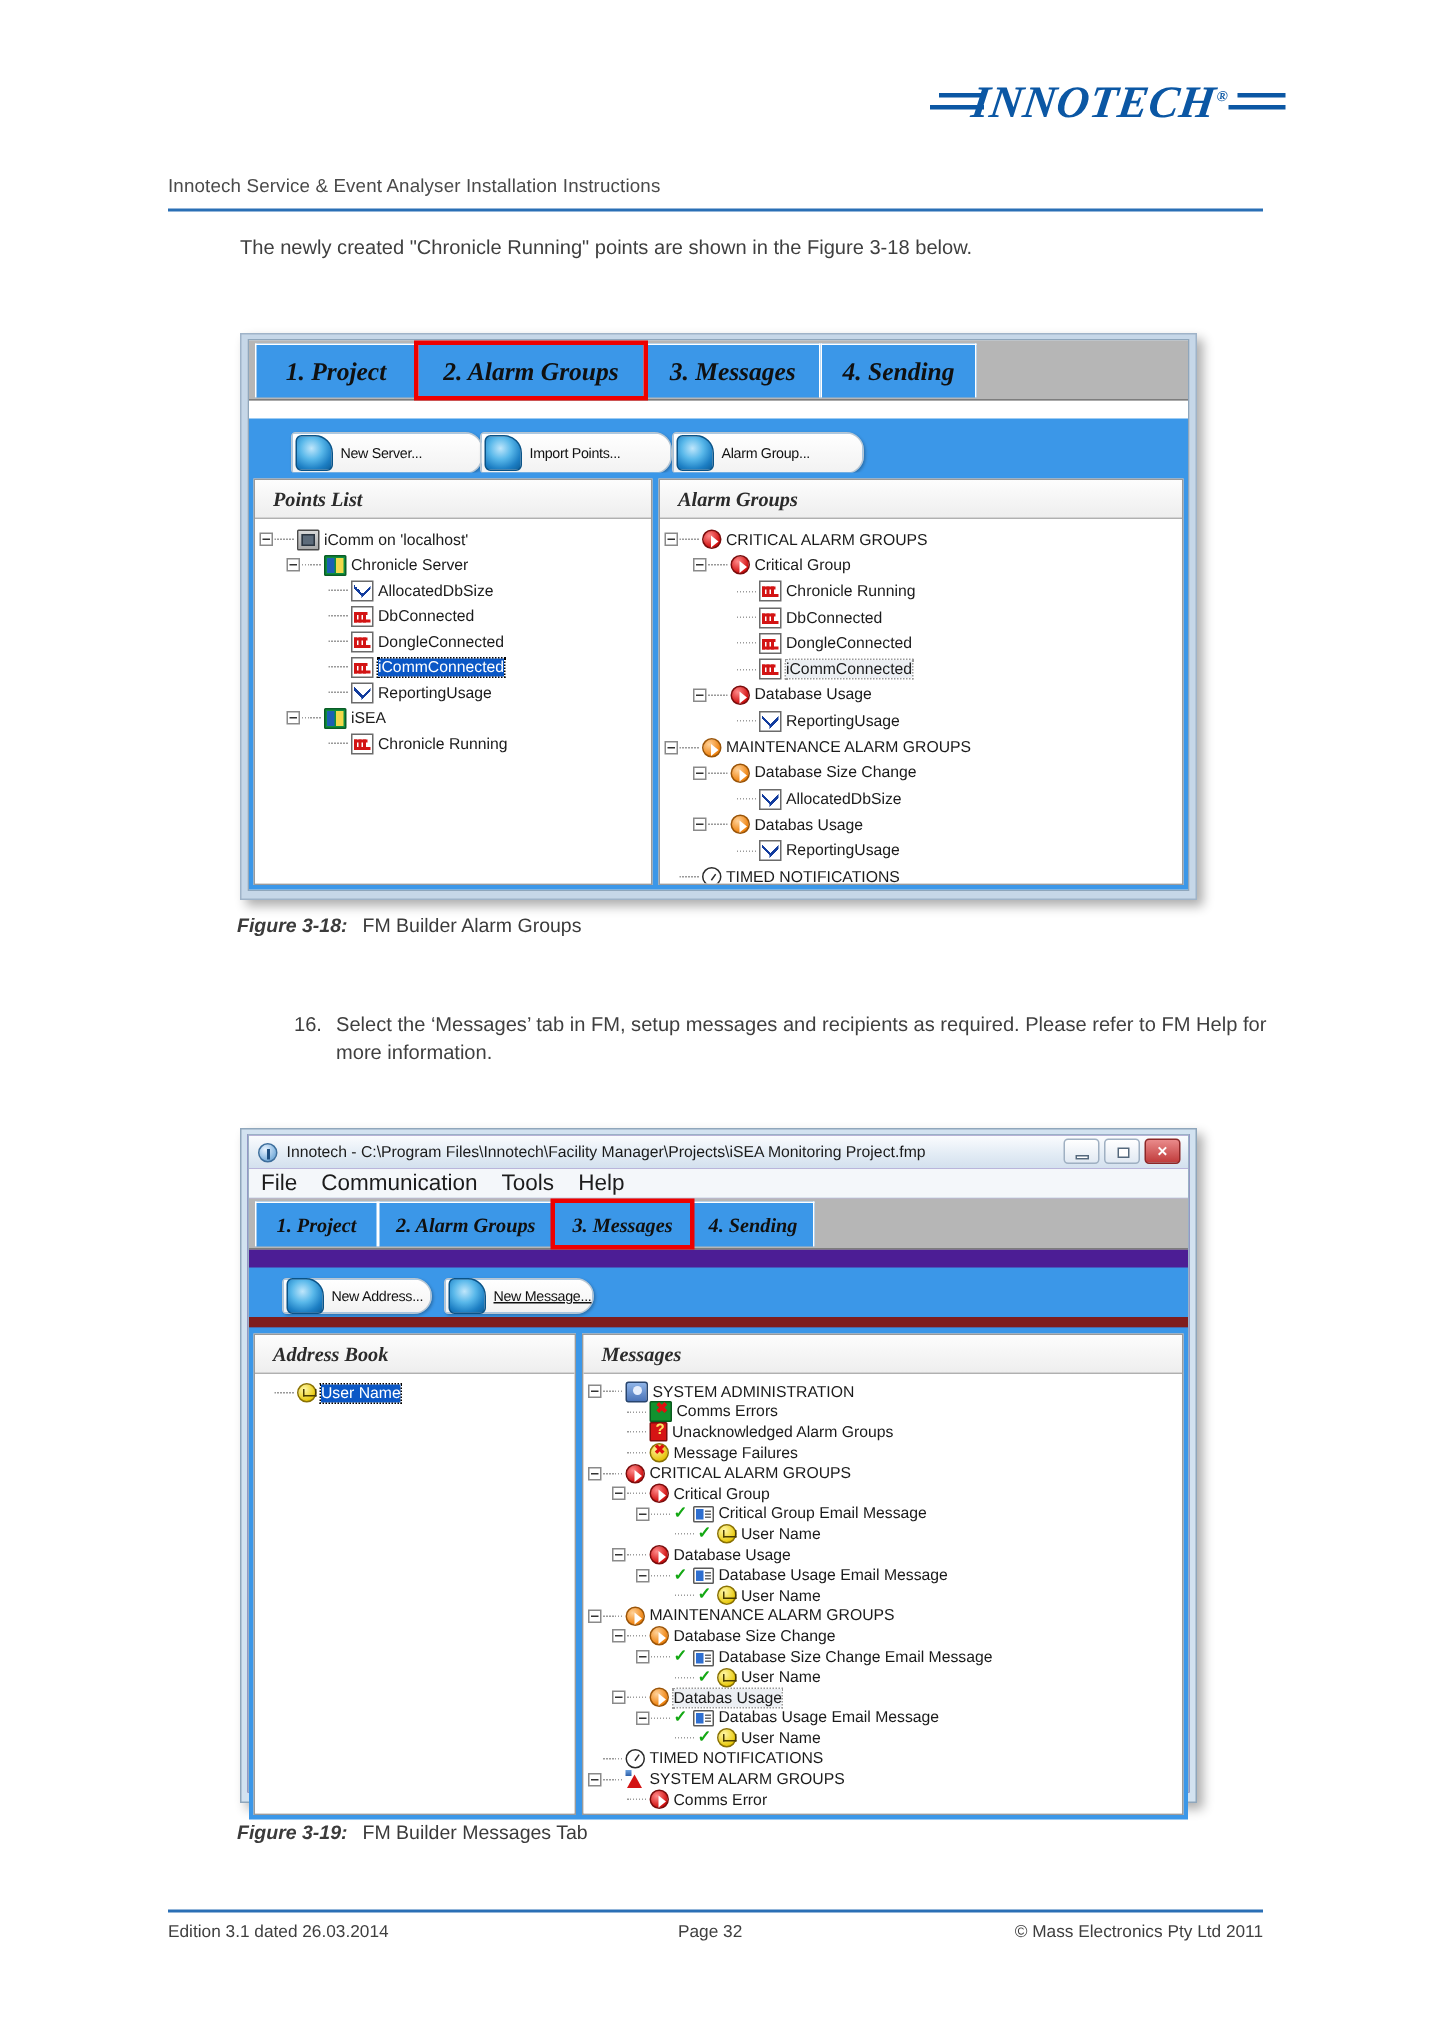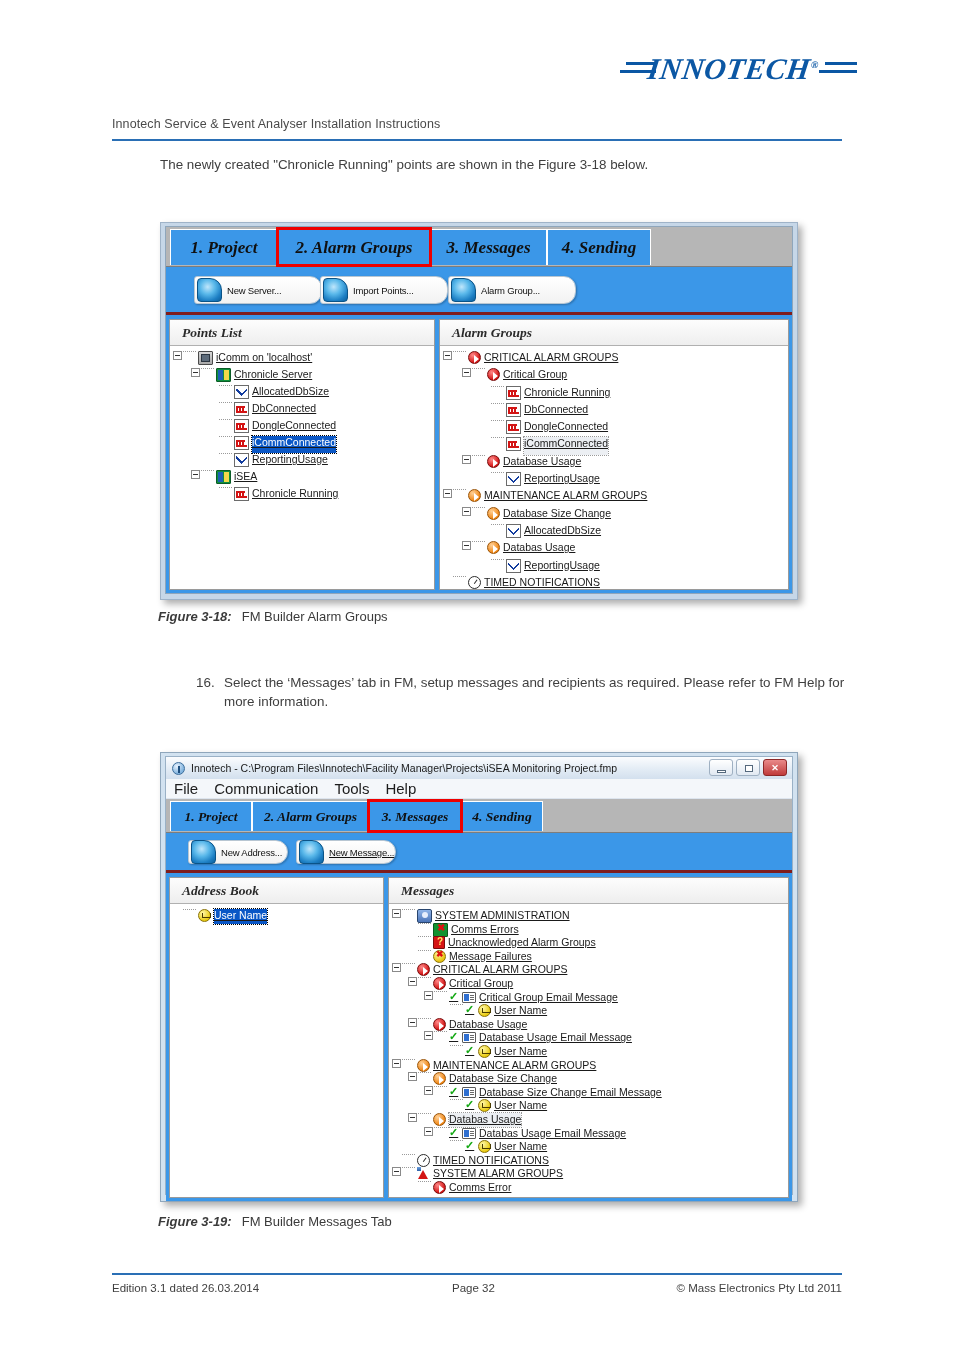--- a/index.html
+++ b/index.html
@@ -83,21 +83,21 @@
     border-bottom:none;
     font-family:"Liberation Serif", serif; font-style:italic; font-weight:bold;
     font-size:16px; color:#101010;
     display:flex; align-items:center; justify-content:center;
     white-space:nowrap; padding:0 10px;
   }
   .tab.sel { outline:3px solid #ee0000; outline-offset:-1px; z-index:5; }
 
   
   .toolbar { position:relative; height:48px; background:#3b97e8;
-             border-bottom:3px solid #7f1d1d; }
+             border-bottom:7px solid #7f1d1d;margin-top:12px; }
   .tbtn {
     position:absolute; top:9px; height:28px;
     background:linear-gradient(#ffffff,#f2f2f2);
     border:1px solid #b8c6d2;
     border-radius:3px 12px 12px 3px;
     display:flex; align-items:center;
     box-shadow:1px 1px 2px rgba(0,0,0,0.25);
     font-size:9.5px; color:#111;
   }
   .tbtn .orb {
@@ -120,21 +120,21 @@
     border-bottom:1px solid #b0b0b0;
     display:flex; align-items:center; padding-left:12px;
     font-family:"Liberation Serif", serif; font-style:italic; font-weight:bold;
     font-size:13.5px; color:#2b2b2b;
   }
   .pane-body { flex:1 1 auto; background:#ffffff; overflow:hidden;
                padding:5px 3px 3px 3px; position:relative; }
 
   
   .tree { font-family:"Liberation Sans", sans-serif; font-size:10.5px; color:#1a1a1a; }
-  .tn { display:flex; height:17px; white-space:nowrap;text-decoration:underline; }
+  .tn { display:flex; align-items:center; height:17px; white-space:nowrap; }
   .tn .ind { flex:0 0 auto; display:block; }
   .exp {
     flex:0 0 auto; width:9px; height:9px; margin-right:1px;
     border:1px solid #8a8a8a; background:#ffffff;
     position:relative;
   }
   .exp::before { content:""; position:absolute; left:1px; top:3px; width:5px; height:1px; background:#333; }
   .dots { flex:0 0 auto; width:13px; height:1px;
           background:repeating-linear-gradient(to right,#9a9a9a 0 1px,transparent 1px 2px); }
   .tn .lbl { margin-left:3px; }
@@ -226,21 +226,21 @@
   .ic-sysalarm::before { content:""; position:absolute; left:0px; top:0px; width:4px; height:4px;
                          background:linear-gradient(#6ea3e0,#2d5fa8); }
 
   .tick { flex:0 0 auto; width:11px; color:#14a814; font-size:11px; font-weight:bold;
           line-height:11px; margin-left:2px; }
 
   
   #shot2 { left:160px; top:752px; width:638px; height:450px;
            border:1px solid #8fa6bb; background:#d2e2f0; }
   #shot2 .win { position:absolute; left:4px; top:3px; right:4px; bottom:6px;
-                background:#84cc16; border:1px solid #9ab1c6; display:flex; flex-direction:column; }
+                background:#4c1d95; border:1px solid #9ab1c6; display:flex; flex-direction:column; }
   .titlebar { height:22px; flex:0 0 auto;
               background:linear-gradient(#fbfcfe,#e3ecf5 55%,#d3e0ee);
               display:flex; align-items:center; padding-left:6px;
               font-size:10.5px; color:#1a1a1a; position:relative; }
   .titlebar .appicon { width:13px; height:13px; margin-right:6px; flex:0 0 auto;
                        border-radius:50%; background:radial-gradient(circle at 35% 30%,#e8f3ff,#7fb2dd 70%);
                        border:1px solid #3d6e9c; position:relative; }
   .titlebar .appicon::after { content:""; position:absolute; left:5px; top:3px; width:2px; height:7px;
                               background:#1e4f80; }
   .wbtns { position:absolute; right:5px; top:2px; display:flex; gap:3px; }

